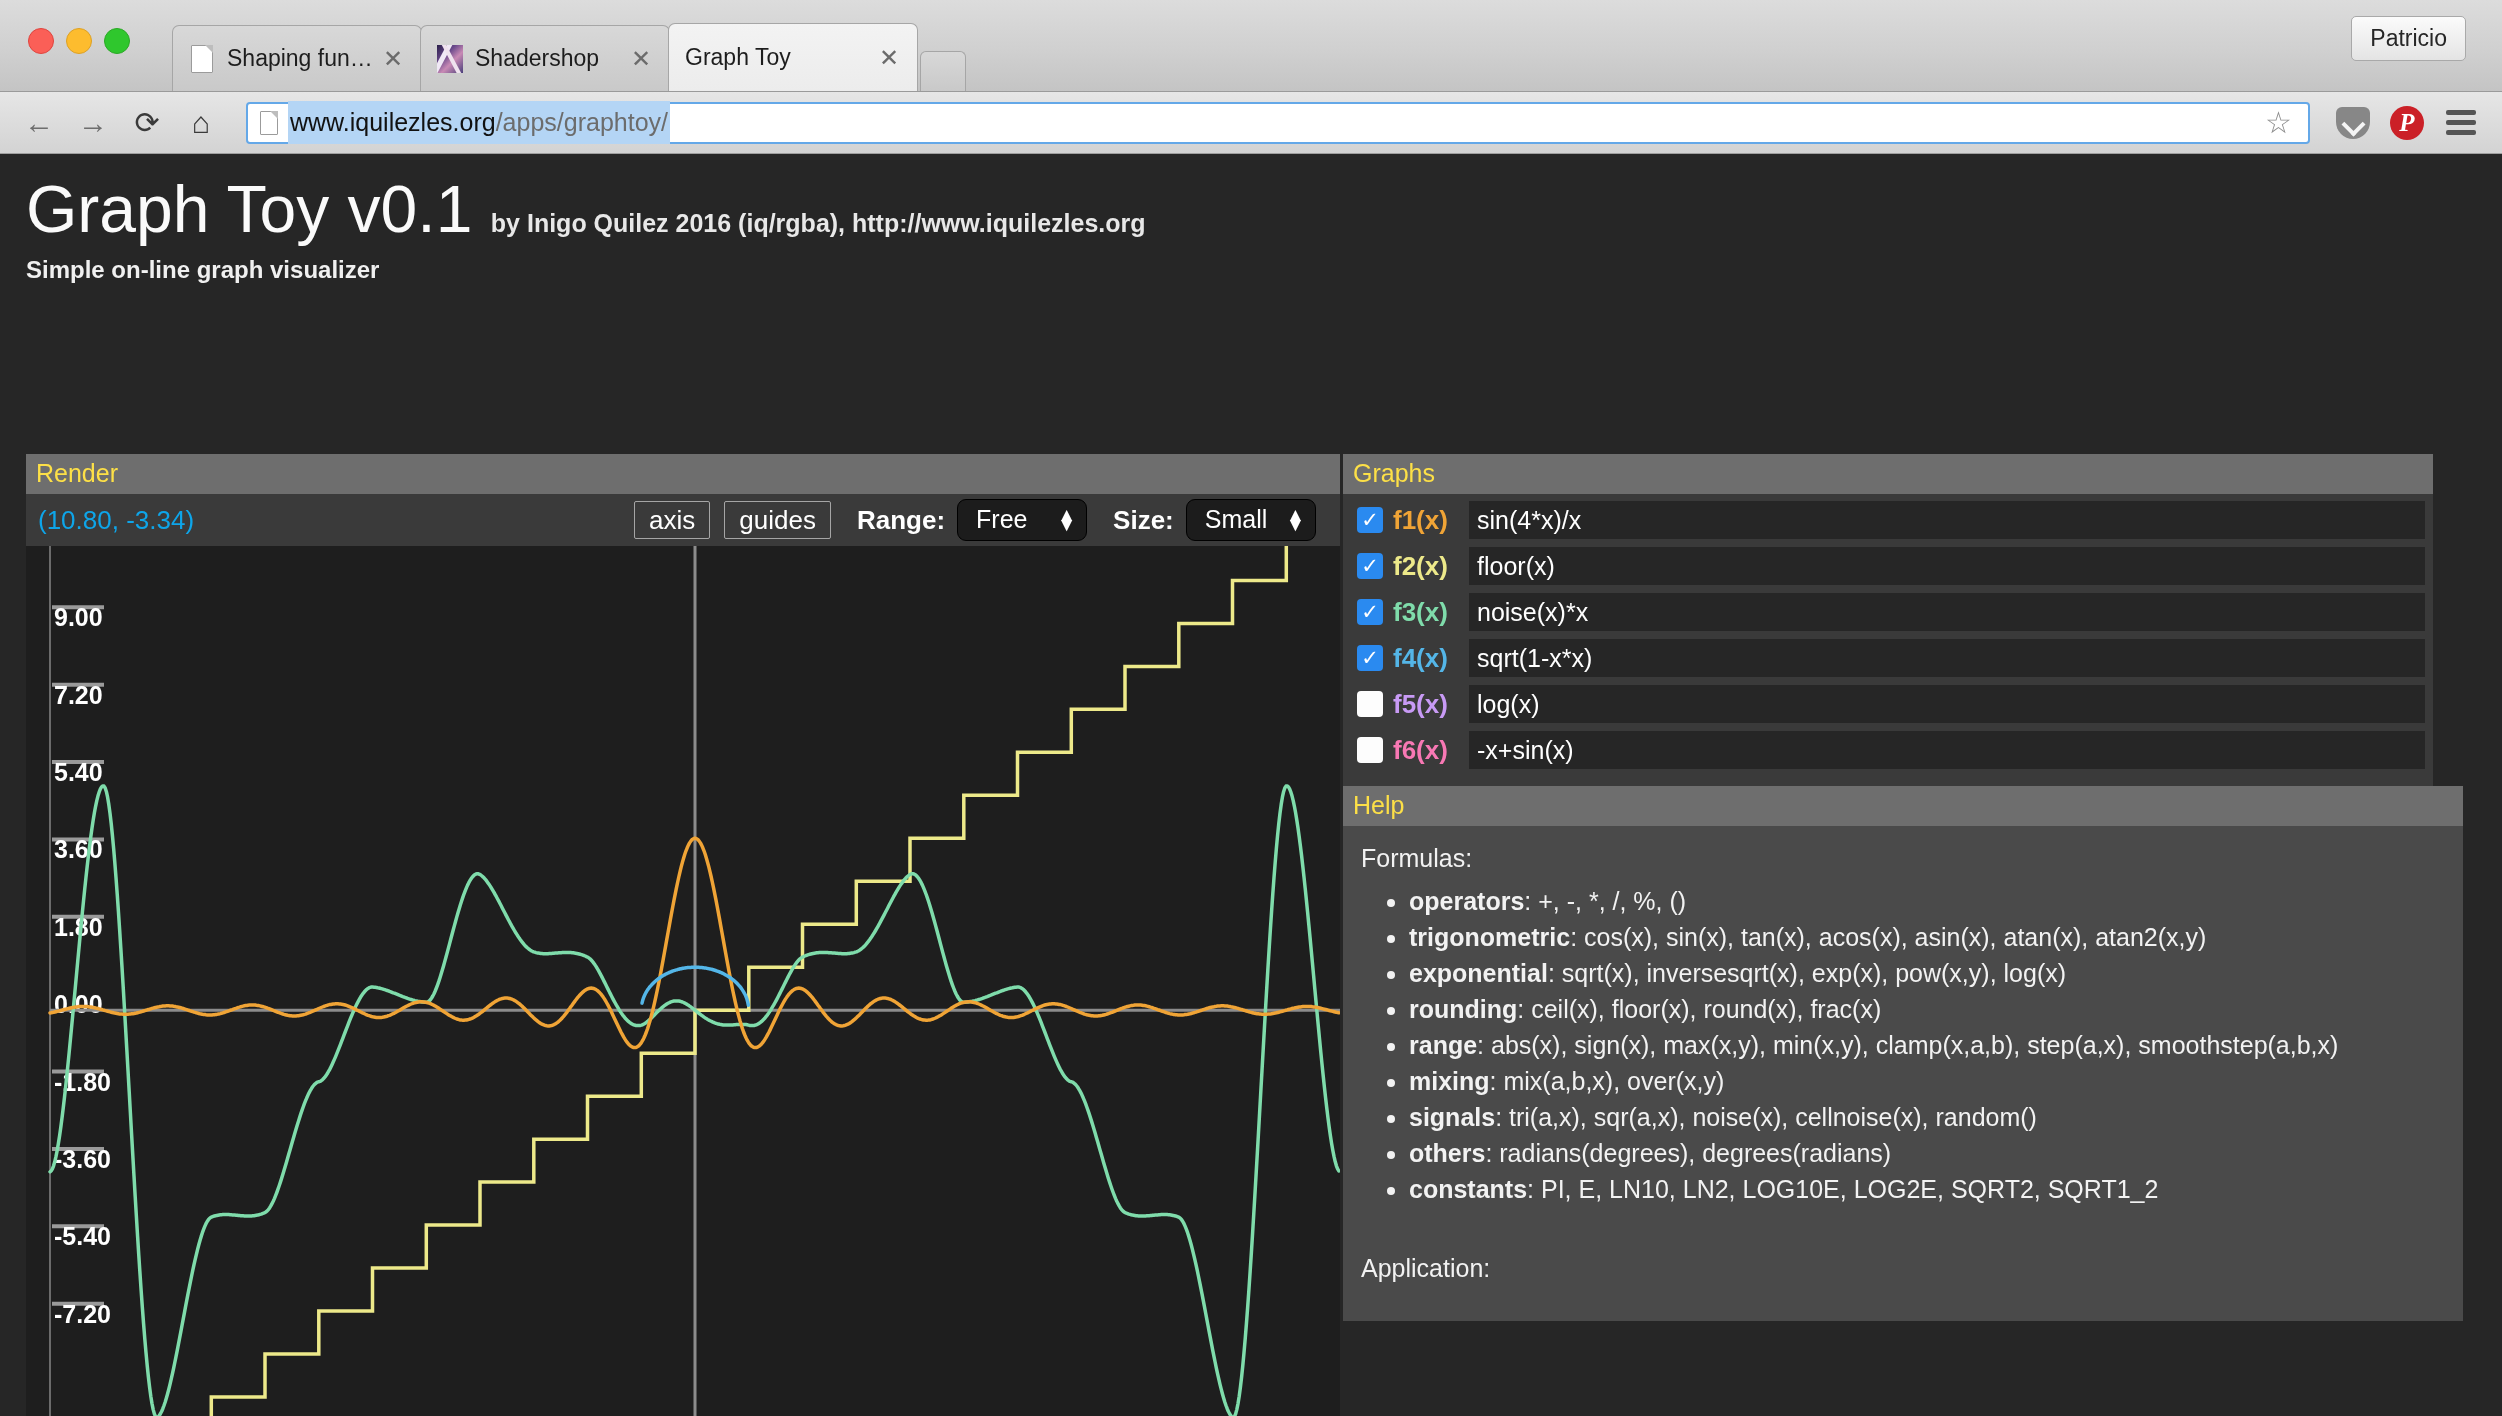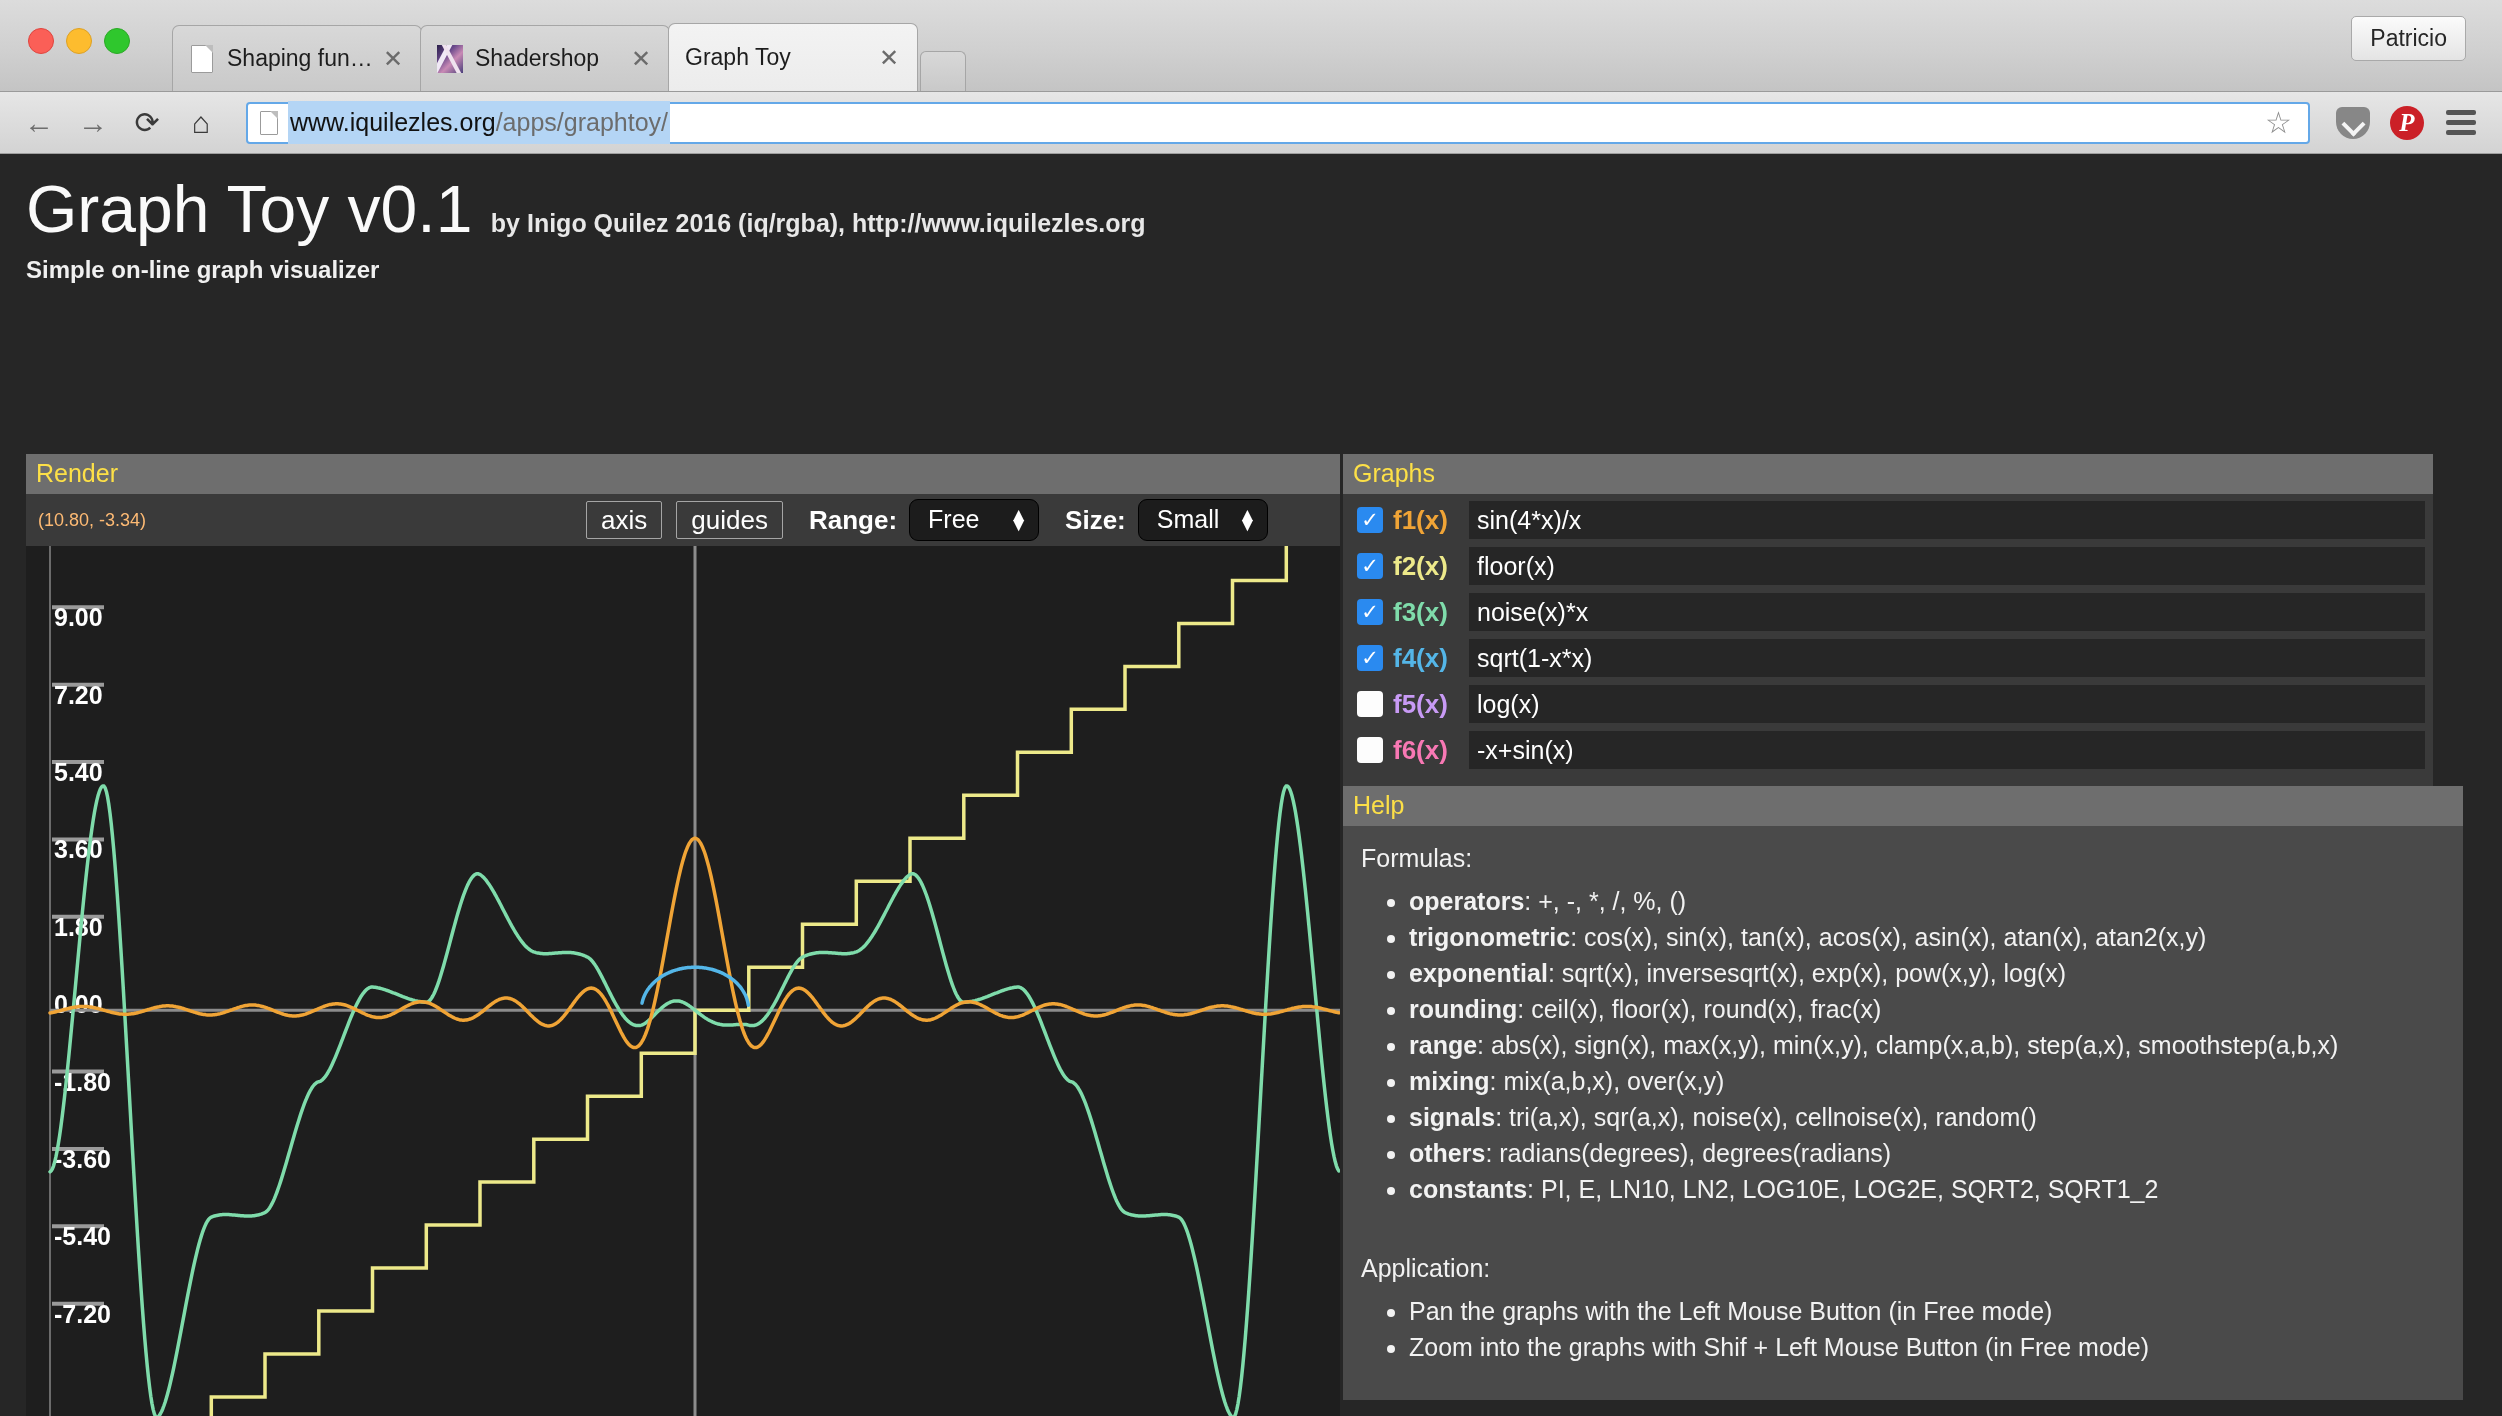--- a/index.html
+++ b/index.html
@@ -176,21 +176,21 @@
     padding: 5px 0 6px 10px;
   }
 
   
   #render-panel { left: 26px; top: 300px; width: 1314px; }
   #render-body { background: #3a3a3a; }
   #render-toolbar {
     display: flex; align-items: center; height: 52px;
     padding: 0 14px 0 12px; gap: 0;
   }
-  #coord-readout { font-size: 18px; color: #fdba74; }
+  #coord-readout { font-size: 26px; color: #0ea5e9; }
   .toolbar-btn {
     border: 1px solid #a5a5a5; color: #fff; background: transparent;
     font-size: 26px; padding: 4px 14px; margin-left: 14px;
     border-radius: 2px; line-height: 1.1;
   }
   #btn-axis { margin-left: 440px; }
   .toolbar-label { font-size: 26px; font-weight: bold; margin-left: 26px; color: #fff; }
   .select-pill {
     margin-left: 12px; background: #1c1c1c; color: #fff;
     border-radius: 9px; font-size: 25px;
@@ -444,20 +444,16 @@
           <li><b>exponential</b><span>: sqrt(x), inversesqrt(x), exp(x), pow(x,y), log(x)</span></li>
           <li><b>rounding</b><span>: ceil(x), floor(x), round(x), frac(x)</span></li>
           <li><b>range</b><span>: abs(x), sign(x), max(x,y), min(x,y), clamp(x,a,b), step(a,x), smoothstep(a,b,x)</span></li>
           <li><b>mixing</b><span>: mix(a,b,x), over(x,y)</span></li>
           <li><b>signals</b><span>: tri(a,x), sqr(a,x), noise(x), cellnoise(x), random()</span></li>
           <li><b>others</b><span>: radians(degrees), degrees(radians)</span></li>
           <li><b>constants</b><span>: PI, E, LN10, LN2, LOG10E, LOG2E, SQRT2, SQRT1_2</span></li>
         </ul>
       <div id="help-spacer"></div>
       <div class="section-title">Application:</div>
-      <ul id="application-list">
-          <li>Pan the graphs with the Left Mouse Button (in Free mode)</li>
-          <li>Zoom into the graphs with Shif + Left Mouse Button (in Free mode)</li>
-        </ul>
     </div>
   </div>
 
 </div>
 
 </body></html>

